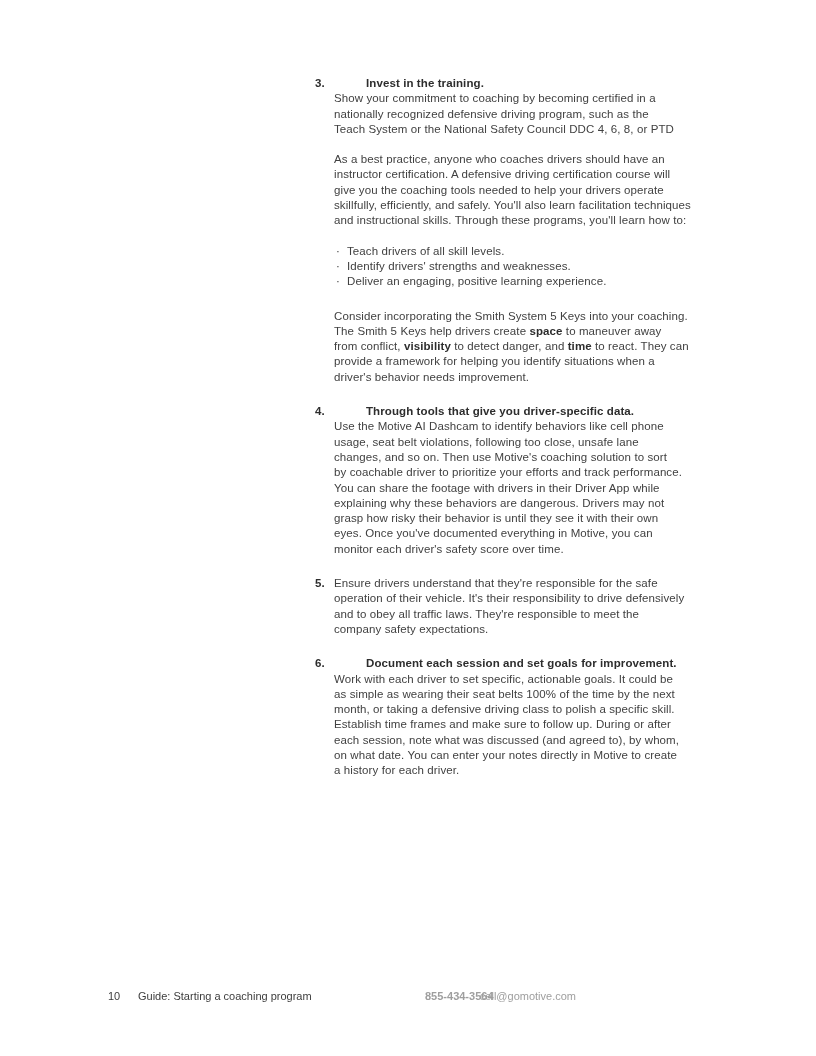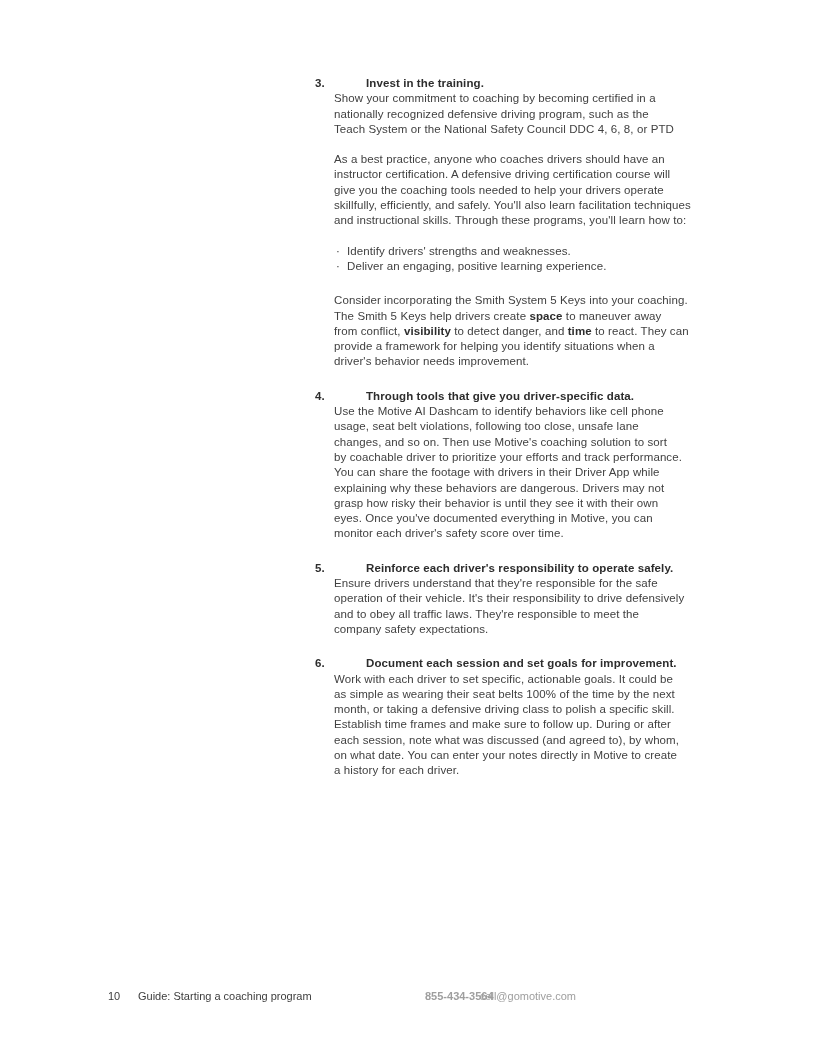--- a/index.html
+++ b/index.html
@@ -101,20 +101,21 @@
         <h3 class="item-heading">Invest in the training.</h3>
         <p class="para">Show your commitment to coaching by becoming certified in a
 nationally recognized defensive driving program, such as the
 Teach System or the National Safety Council DDC 4, 6, 8, or PTD</p>
         <p class="para">As a best practice, anyone who coaches drivers should have an
 instructor certification. A defensive driving certification course will
 give you the coaching tools needed to help your drivers operate
 skillfully, efficiently, and safely. You'll also learn facilitation techniques
 and instructional skills. Through these programs, you'll learn how to:</p>
         <ul class="bullet-list">
+          <li class="bullet-item">Teach drivers of all skill levels.</li>
           <li class="bullet-item">Identify drivers' strengths and weaknesses.</li>
           <li class="bullet-item">Deliver an engaging, positive learning experience.</li>
         </ul>
         <p class="para"><span>Consider incorporating the Smith System 5 Keys into your coaching.
 The Smith 5 Keys help drivers create </span><span class="bold-word">space</span><span> to maneuver away
 from conflict, </span><span class="bold-word">visibility</span><span> to detect danger, and </span><span class="bold-word">time</span><span> to react. They can
 provide a framework for helping you identify situations when a
 driver's behavior needs improvement.</span></p>
       </div>
     </div>
@@ -131,21 +132,20 @@
 explaining why these behaviors are dangerous. Drivers may not
 grasp how risky their behavior is until they see it with their own
 eyes. Once you've documented everything in Motive, you can
 monitor each driver's safety score over time.</p>
       </div>
     </div>
 
     <div class="item">
       <div class="item-num">5.</div>
       <div class="item-body">
-        <h3 class="item-heading">Reinforce each driver's responsibility to operate safely.</h3>
         <p class="para">Ensure drivers understand that they're responsible for the safe
 operation of their vehicle. It's their responsibility to drive defensively
 and to obey all traffic laws. They're responsible to meet the
 company safety expectations.</p>
       </div>
     </div>
 
     <div class="item">
       <div class="item-num">6.</div>
       <div class="item-body">

